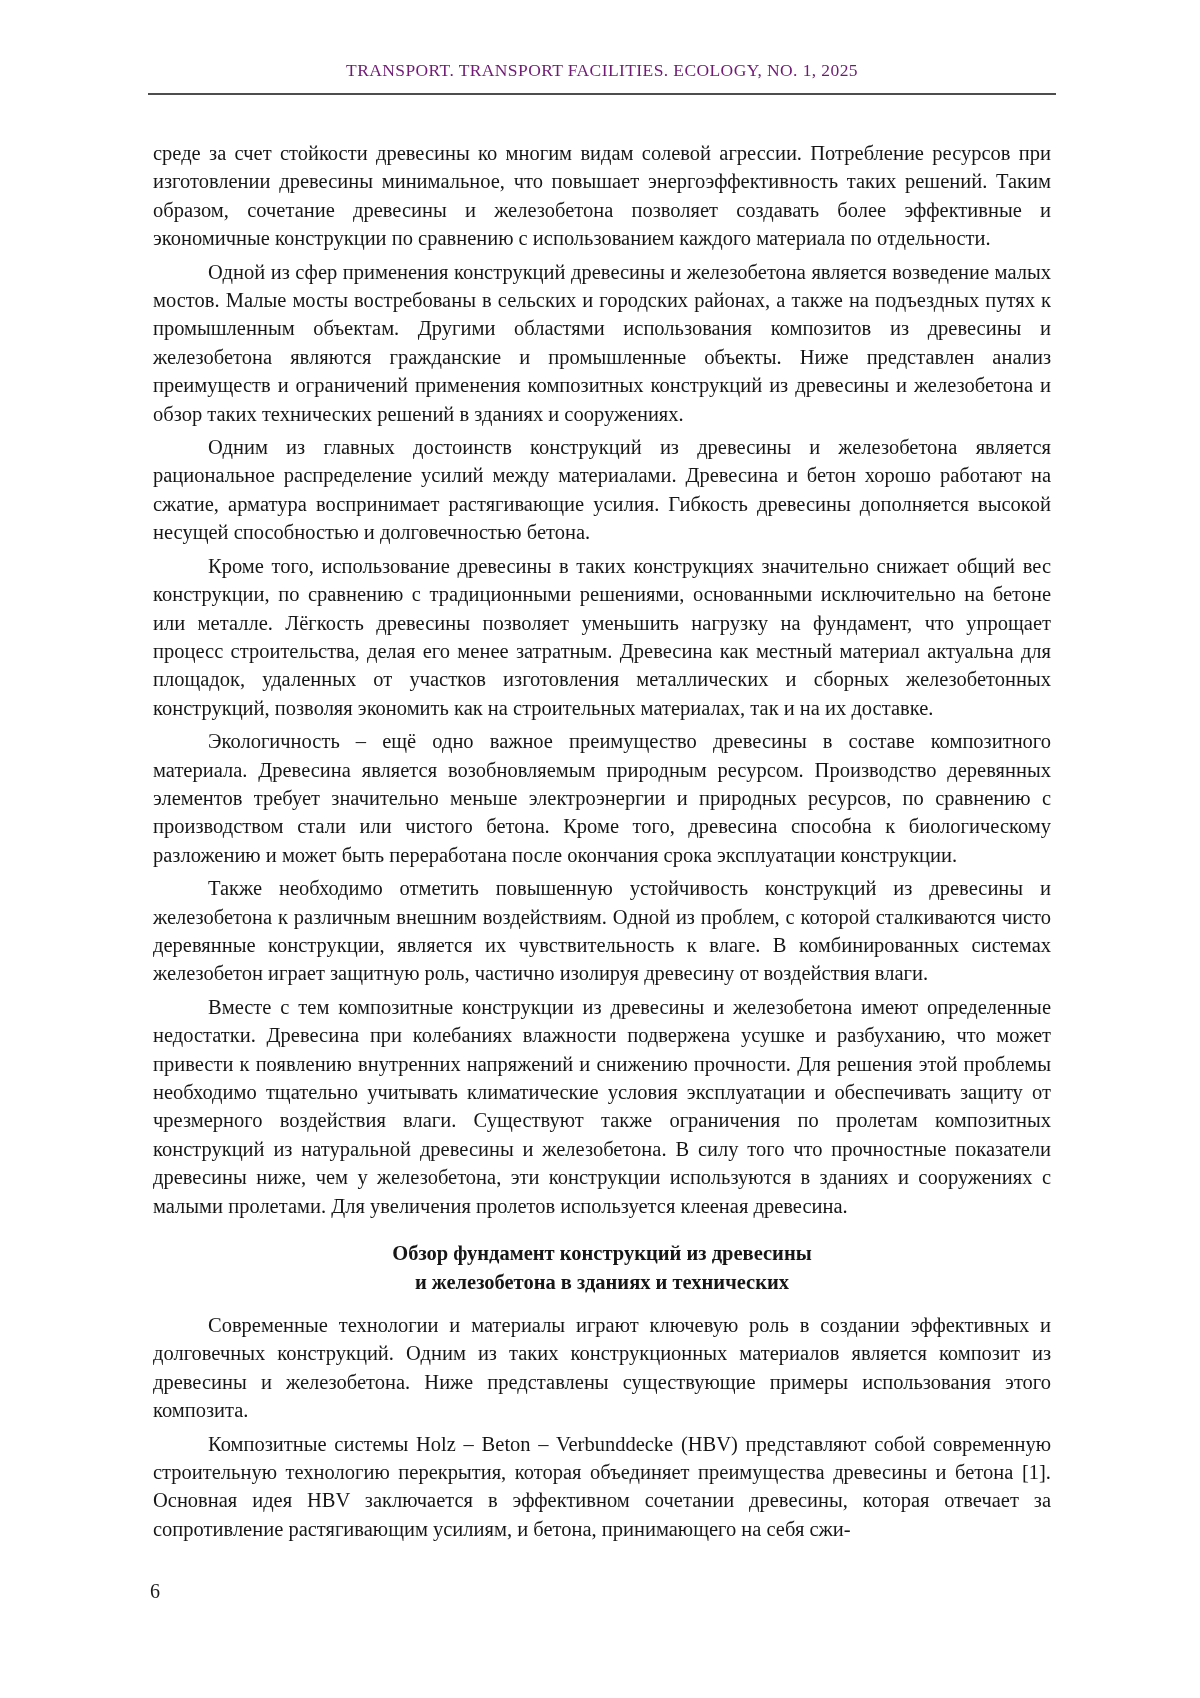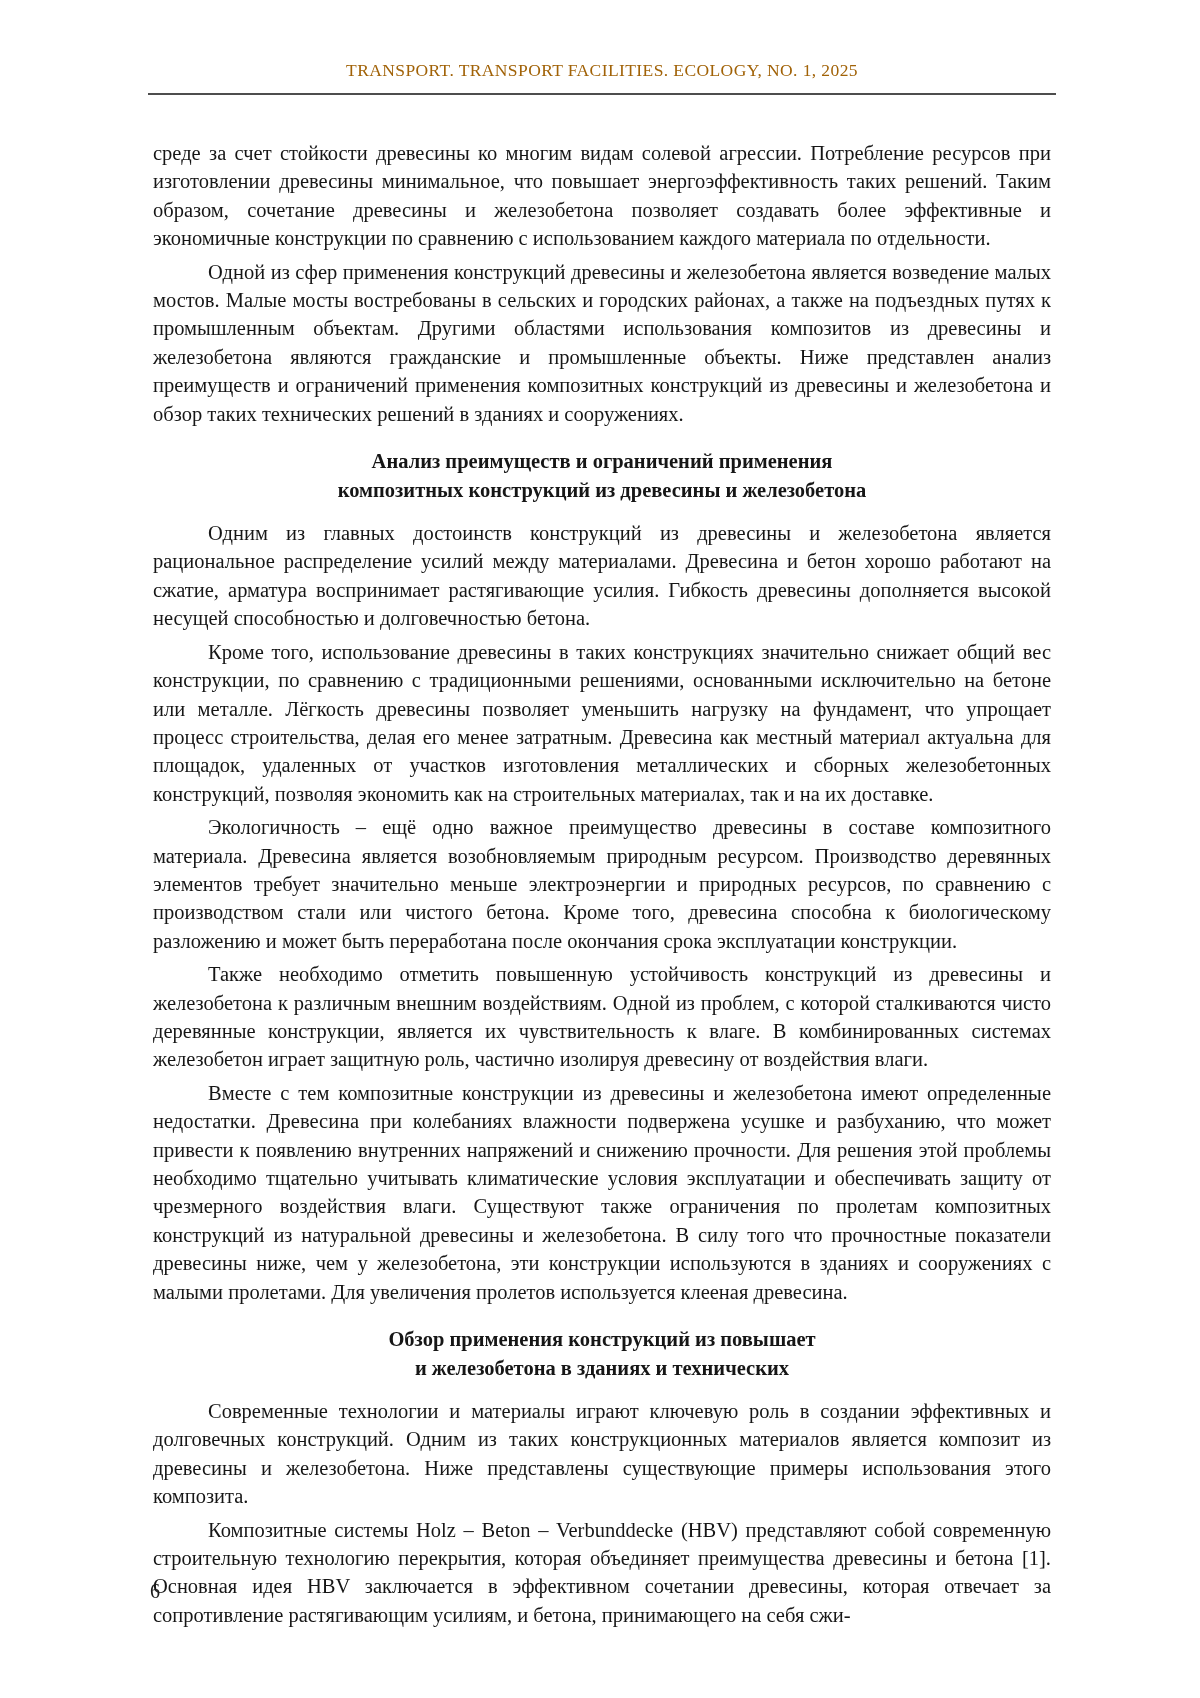--- a/index.html
+++ b/index.html
@@ -16,21 +16,21 @@
     position: absolute;
     top: 0;
     left: 148px;
     right: 144px;
   }
   .journal-title {
     padding-top: 60px;
     text-align: center;
     font-size: 17.5px;
     letter-spacing: 0.4px;
-    color: #a16207;
+    color: #701a75;
     white-space: nowrap;
   }
   .header-rule {
     margin-top: 12px;
     height: 2px;
     background: #4d4d4d;
   }
   .body-text {
     position: absolute;
     top: 134px;
@@ -70,37 +70,33 @@
     <div class="journal-title">TRANSPORT. TRANSPORT FACILITIES. ECOLOGY, NO. 1, 2025</div>
     <div class="header-rule"></div>
   </div>
 
   <main class="body-text">
 
     <p class="para continuation">среде за счет стойкости древесины ко многим видам солевой агрессии. Потребление ресурсов при изготовлении древесины минимальное, что повышает энергоэффективность таких решений. Таким образом, сочетание древесины и железобетона позволяет создавать более эффективные и экономичные конструкции по сравнению с использованием каждого материала по отдельности.</p>
 
     <p class="para">Одной из сфер применения конструкций древесины и железобетона является возведение малых мостов. Малые мосты востребованы в сельских и городских районах, а также на подъездных путях к промышленным объектам. Другими областями использования композитов из древесины и железобетона являются гражданские и промышленные объекты. Ниже представлен анализ преимуществ и ограничений применения композитных конструкций из древесины и железобетона и обзор таких технических решений в зданиях и сооружениях.</p>
 
-    <h2 class="section-heading">
-      <div class="heading-line">Анализ преимуществ и ограничений применения</div>
-      <div class="heading-line">композитных конструкций из древесины и железобетона</div>
-    </h2>
 
     <p class="para">Одним из главных достоинств конструкций из древесины и железобетона является рациональное распределение усилий между материалами. Древесина и бетон хорошо работают на сжатие, арматура воспринимает растягивающие усилия. Гибкость древесины дополняется высокой несущей способностью и долговечностью бетона.</p>
 
     <p class="para">Кроме того, использование древесины в таких конструкциях значительно снижает общий вес конструкции, по сравнению с традиционными решениями, основанными исключительно на бетоне или металле. Лёгкость древесины позволяет уменьшить нагрузку на фундамент, что упрощает процесс строительства, делая его менее затратным. Древесина как местный материал актуальна для площадок, удаленных от участков изготовления металлических и сборных железобетонных конструкций, позволяя экономить как на строительных материалах, так и на их доставке.</p>
 
     <p class="para">Экологичность – ещё одно важное преимущество древесины в составе композитного материала. Древесина является возобновляемым природным ресурсом. Производство деревянных элементов требует значительно меньше электроэнергии и природных ресурсов, по сравнению с производством стали или чистого бетона. Кроме того, древесина способна к биологическому разложению и может быть переработана после окончания срока эксплуатации конструкции.</p>
 
     <p class="para">Также необходимо отметить повышенную устойчивость конструкций из древесины и железобетона к различным внешним воздействиям. Одной из проблем, с которой сталкиваются чисто деревянные конструкции, является их чувствительность к влаге. В комбинированных системах железобетон играет защитную роль, частично изолируя древесину от воздействия влаги.</p>
 
     <p class="para">Вместе с тем композитные конструкции из древесины и железобетона имеют определенные недостатки. Древесина при колебаниях влажности подвержена усушке и разбуханию, что может привести к появлению внутренних напряжений и снижению прочности. Для решения этой проблемы необходимо тщательно учитывать климатические условия эксплуатации и обеспечивать защиту от чрезмерного воздействия влаги. Существуют также ограничения по пролетам композитных конструкций из натуральной древесины и железобетона. В силу того что прочностные показатели древесины ниже, чем у железобетона, эти конструкции используются в зданиях и сооружениях с малыми пролетами. Для увеличения пролетов используется клееная древесина.</p>
 
     <h2 class="section-heading">
-      <div class="heading-line">Обзор применения конструкций из повышает</div>
+      <div class="heading-line">Обзор фундамент конструкций из древесины</div>
       <div class="heading-line">и железобетона в зданиях и технических</div>
     </h2>
 
     <p class="para">Современные технологии и материалы играют ключевую роль в создании эффективных и долговечных конструкций. Одним из таких конструкционных материалов является композит из древесины и железобетона. Ниже представлены существующие примеры использования этого композита.</p>
 
     <p class="para">Композитные системы Holz – Beton – Verbunddecke (HBV) представляют собой современную строительную технологию перекрытия, которая объединяет преимущества древесины и бетона [1]. Основная идея HBV заключается в эффективном сочетании древесины, которая отвечает за сопротивление растягивающим усилиям, и бетона, принимающего на себя сжи-</p>
 
   </main>
 
   <span class="page-number">6</span>

